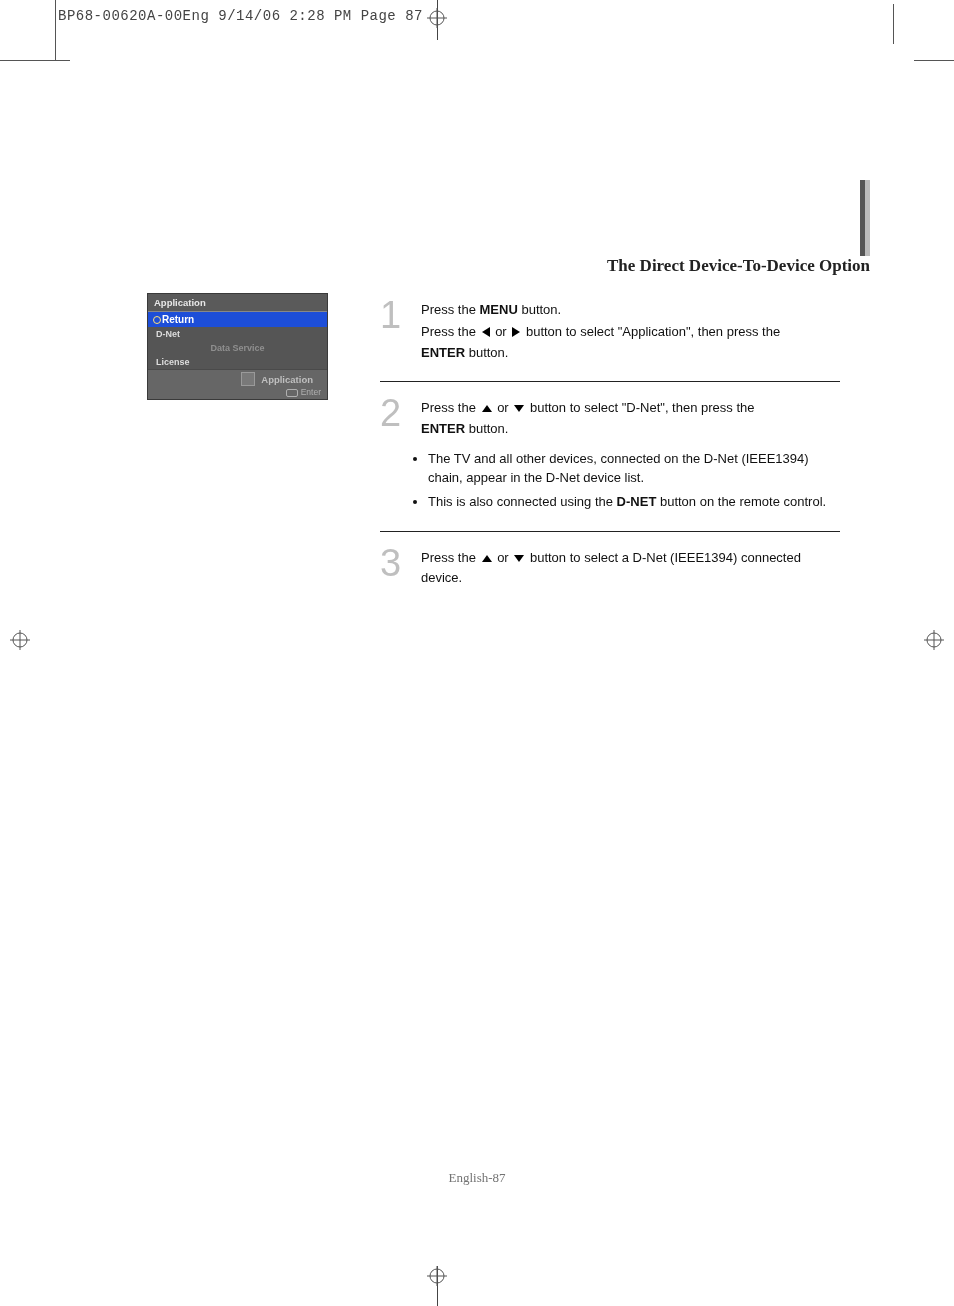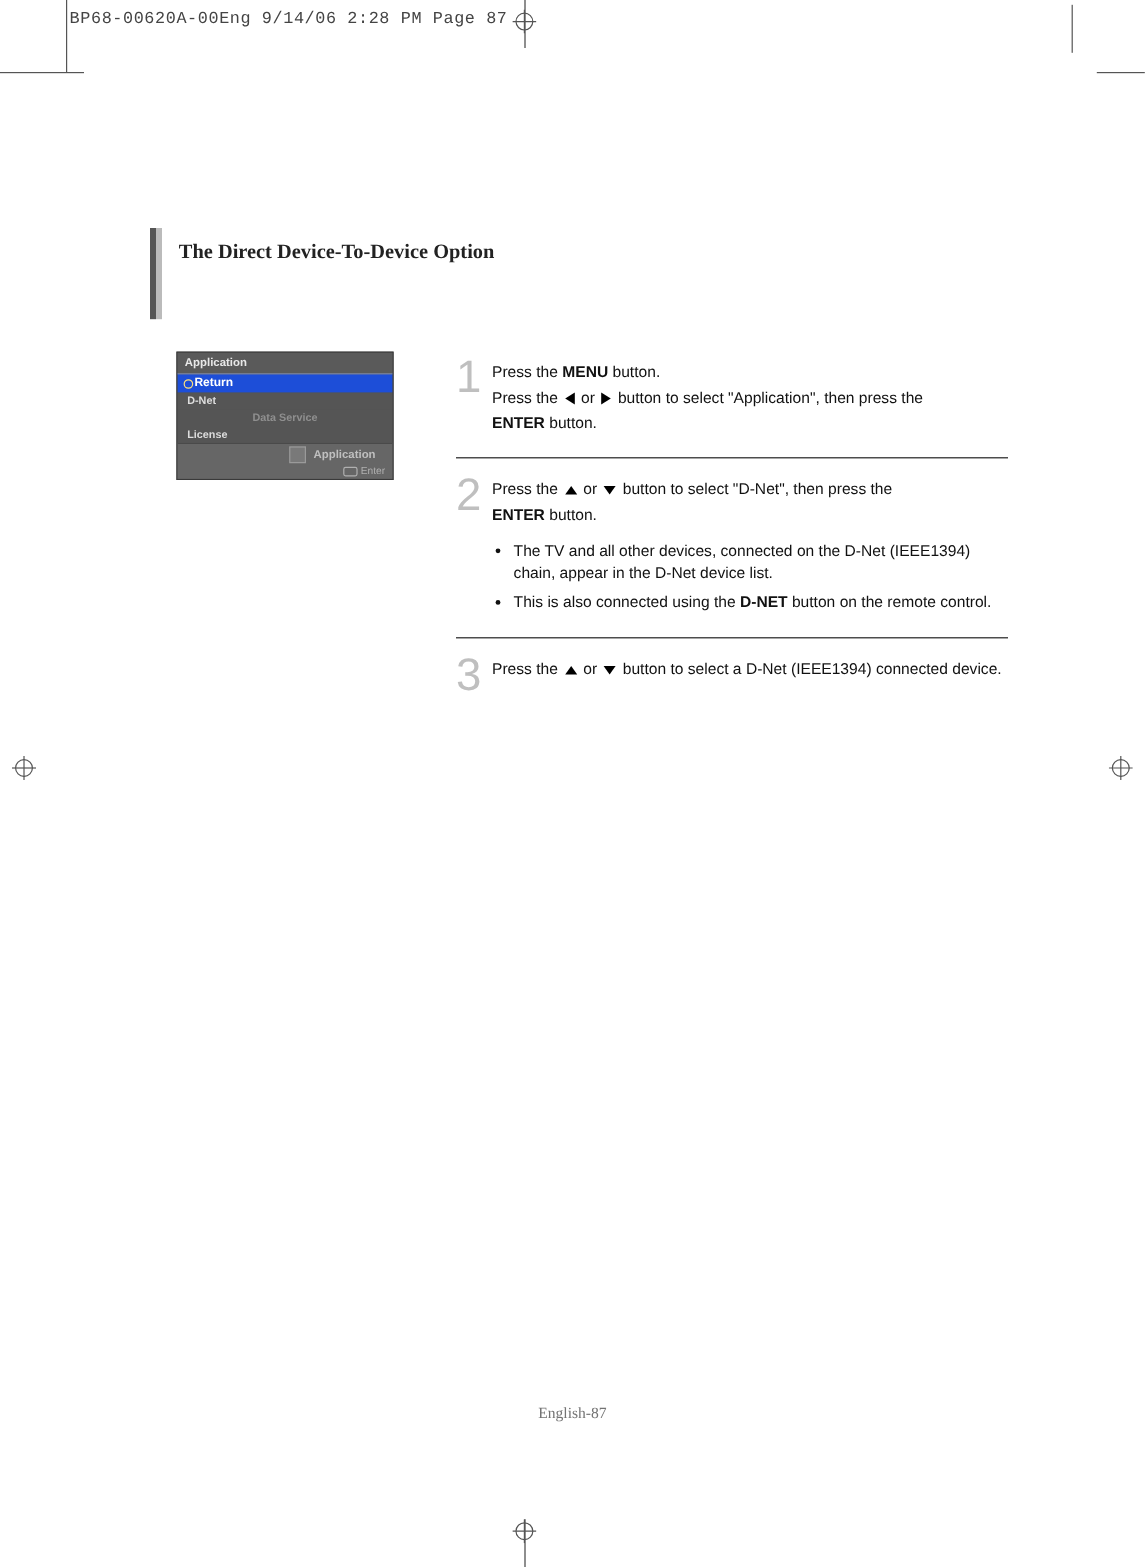--- a/index.html
+++ b/index.html
@@ -27,24 +27,25 @@
 
   .crop-bot-v { position:absolute; bottom:0; left:437px; width:1px; height:40px; background:#444; }
   .crop-reg-top { position:absolute; top:8px; left:427px; width:20px; height:20px; }
   .crop-reg-bot { position:absolute; bottom:20px; left:427px; width:20px; height:20px; }
   .crop-reg-left { position:absolute; top:630px; left:10px; width:20px; height:20px; }
   .crop-reg-right { position:absolute; top:630px; right:10px; width:20px; height:20px; }
   .reg { stroke:#555; stroke-width:1; fill:none; }
 
   .section-title-bar {
     position:absolute;
-    top:190px; left:125px;
+    top:180px; left:125px;
     width:745px;
     display:flex;
     align-items:flex-end;
+    flex-direction:column;
   }
   .title-marker {
     width:10px; height:76px;
     background: linear-gradient(to right, #555 0%, #555 50%, #bbb 50%, #bbb 100%);
     flex:none;
   }
   .title-text {
     font-family: Georgia, 'Times New Roman', serif;
     font-weight: bold;
     font-size: 17px;
@@ -138,21 +139,21 @@
   .step-num {
     font-family: Arial, sans-serif;
     font-size:38px;
     font-weight:300;
     color:#bfbfbf;
     width:30px;
     line-height:0.9;
     flex:none;
   }
   .step-body { flex:1; padding-top:2px; }
-  .step-body p { margin-bottom:2px; }
+  .step-body p { margin-bottom:2px;margin-left:11px; }
   .step-body ul { margin:10px 0 0 18px; }
   .step-body li { margin-bottom:4px; }
   .rule {
     border:none; border-top:1px solid #222;
     margin:16px 0 14px 0;
   }
   b { font-weight:bold; }
 
   .arrow-l, .arrow-r, .arrow-u, .arrow-d {
     display:inline-block; width:0; height:0; vertical-align:middle;

